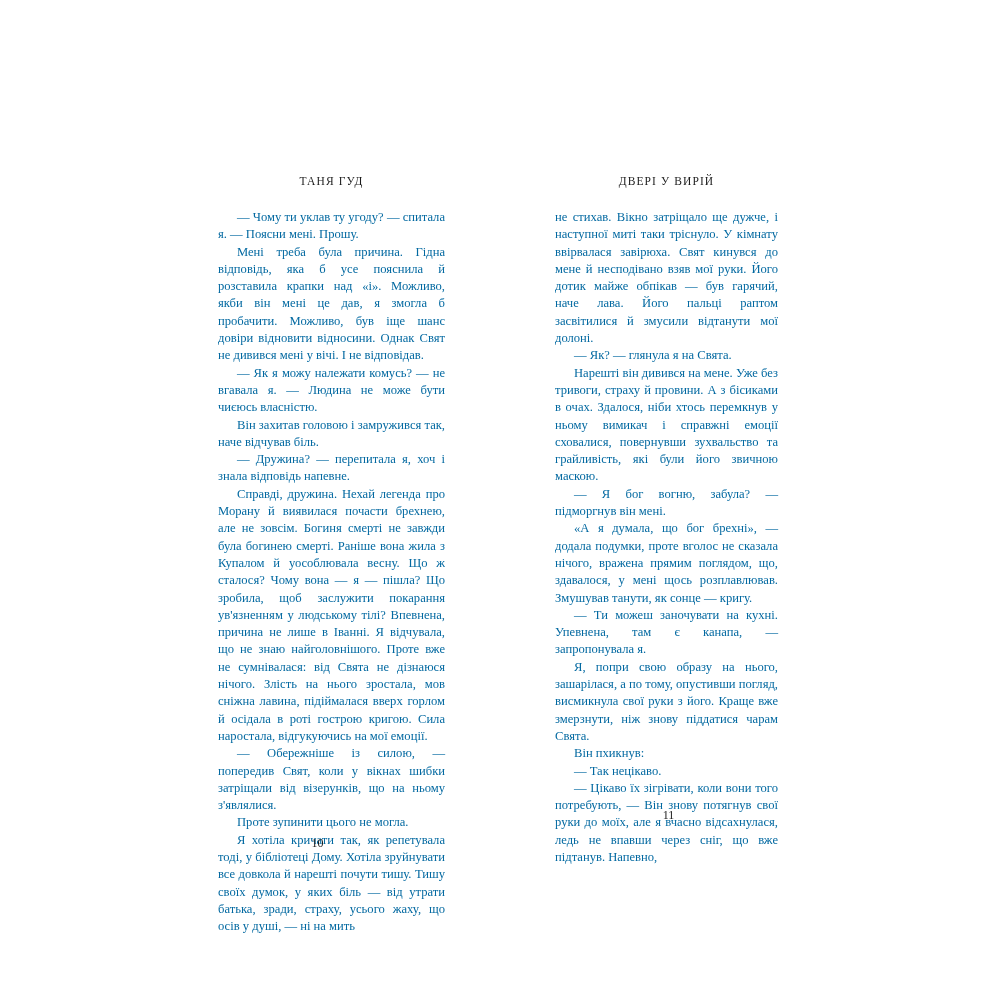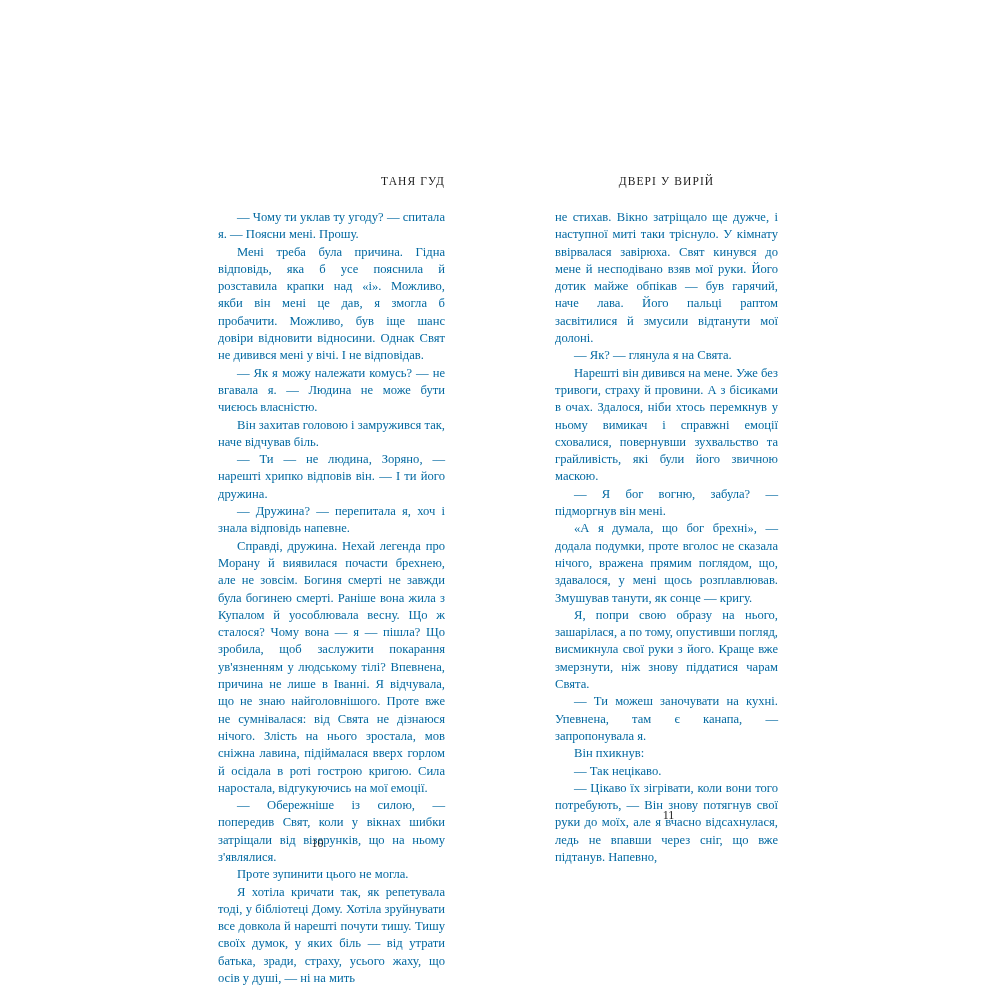--- a/index.html
+++ b/index.html
@@ -38,21 +38,21 @@
   }
   .running-head {
     font-size: 11.5px;
     letter-spacing: 1.1px;
     color: #1c1c1c;
     text-transform: uppercase;
     margin: 0 0 22px 0;
     font-family: "Liberation Serif", serif;
   }
   .left-page .running-head {
-    text-align: right;
+    text-align: center;
   }
   .right-page .running-head {
     text-align: center;
   }
   .body-text p {
     margin: 0;
     font-size: 12.6px;
     line-height: 17.3px;
     text-align: justify;
     text-justify: inter-word;
@@ -89,40 +89,39 @@
 <div class="page">
   <div class="spread">
 
     <div class="book-page left-page">
       <div class="running-head">ТАНЯ ГУД</div>
       <div class="body-text">
         <p class="indent">— Чому ти уклав ту угоду? — спитала я. — Поясни мені. Прошу.</p>
         <p class="indent">Мені треба була причина. Гідна відповідь, яка б усе пояснила й розставила крапки над «і». Можливо, якби він мені це дав, я змогла б пробачити. Можливо, був іще шанс довіри відновити відносини. Однак Свят не дивився мені у вічі. І не відповідав.</p>
         <p class="indent">— Як я можу належати комусь? — не вгавала я. — Людина не може бути чиєюсь власністю.</p>
         <p class="indent">Він захитав головою і замружився так, наче відчував біль.</p>
-        <p class="indent">— Ти — не людина, Зоряно, — нарешті хрипко відповів він. — І ти його дружина.</p>
         <p class="indent">— Дружина? — перепитала я, хоч і знала відповідь напевне.</p>
         <p class="indent">Справді, дружина. Нехай легенда про Морану й виявилася почасти брехнею, але не зовсім. Богиня смерті не завжди була богинею смерті. Раніше вона жила з Купалом й уособлювала весну. Що ж сталося? Чому вона — я — пішла? Що зробила, щоб заслужити покарання ув'язненням у людському тілі? Впевнена, причина не лише в Іванні. Я відчувала, що не знаю найголовнішого. Проте вже не сумнівалася: від Свята не дізнаюся нічого. Злість на нього зростала, мов сніжна лавина, підіймалася вверх горлом й осідала в роті гострою кригою. Сила наростала, відгукуючись на мої емоції.</p>
         <p class="indent">— Обережніше із силою, — попередив Свят, коли у вікнах шибки затріщали від візерунків, що на ньому з'являлися.</p>
         <p class="indent">Проте зупинити цього не могла.</p>
         <p class="indent">Я хотіла кричати так, як репетувала тоді, у бібліотеці Дому. Хотіла зруйнувати все довкола й нарешті почути тишу. Тишу своїх думок, у яких біль — від утрати батька, зради, страху, усього жаху, що осів у душі, — ні на мить</p>
       </div>
       <div class="folio">10</div>
     </div>
 
     <div class="book-page right-page">
       <div class="running-head">ДВЕРІ У ВИРІЙ</div>
       <div class="body-text">
         <p class="noindent">не стихав. Вікно затріщало ще дужче, і наступної миті таки тріснуло. У кімнату ввірвалася завірюха. Свят кинувся до мене й несподівано взяв мої руки. Його дотик майже обпікав — був гарячий, наче лава. Його пальці раптом засвітилися й змусили відтанути мої долоні.</p>
         <p class="indent">— Як? — глянула я на Свята.</p>
         <p class="indent">Нарешті він дивився на мене. Уже без тривоги, страху й провини. А з бісиками в очах. Здалося, ніби хтось перемкнув у ньому вимикач і справжні емоції сховалися, повернувши зухвальство та грайливість, які були його звичною маскою.</p>
         <p class="indent">— Я бог вогню, забула? — підморгнув він мені.</p>
         <p class="indent">«А я думала, що бог брехні», — додала подумки, проте вголос не сказала нічого, вражена прямим поглядом, що, здавалося, у мені щось розплавлював. Змушував танути, як сонце — кригу.</p>
+        <p class="indent">— Ти можеш заночувати на кухні. Упевнена, там є канапа, — запропонувала я.</p>
         <p class="indent">Я, попри свою образу на нього, зашарілася, а по тому, опустивши погляд, висмикнула свої руки з його. Краще вже змерзнути, ніж знову піддатися чарам Свята.</p>
-        <p class="indent">— Ти можеш заночувати на кухні. Упевнена, там є канапа, — запропонувала я.</p>
         <p class="indent">Він пхикнув:</p>
         <p class="indent">— Так нецікаво.</p>
         <p class="indent">— Цікаво їх зігрівати, коли вони того потребують, — Він знову потягнув свої руки до моїх, але я вчасно відсахнулася, ледь не впавши через сніг, що вже підтанув. Напевно,</p>
       </div>
       <div class="folio">11</div>
     </div>
 
   </div>
 </div>
 

